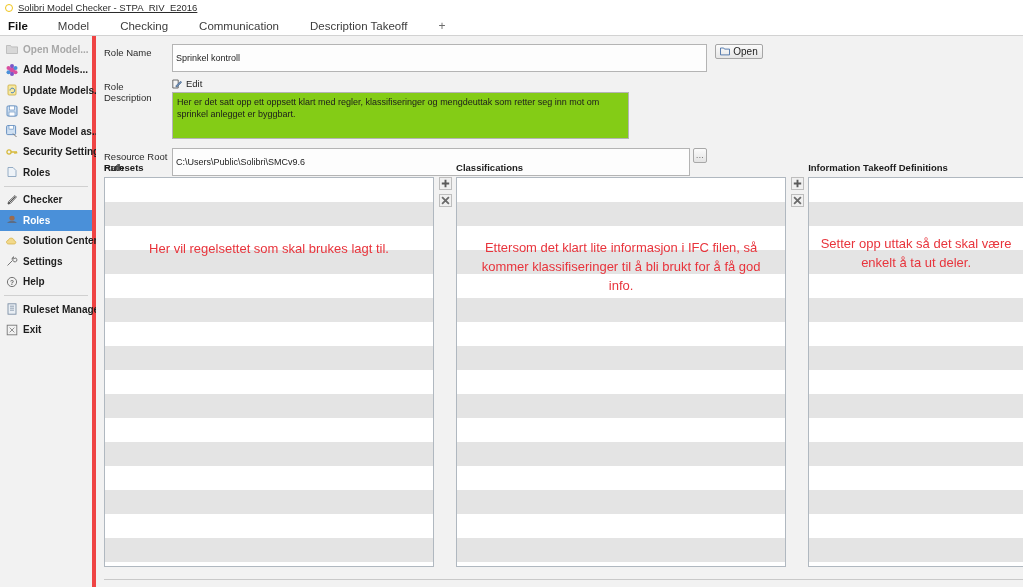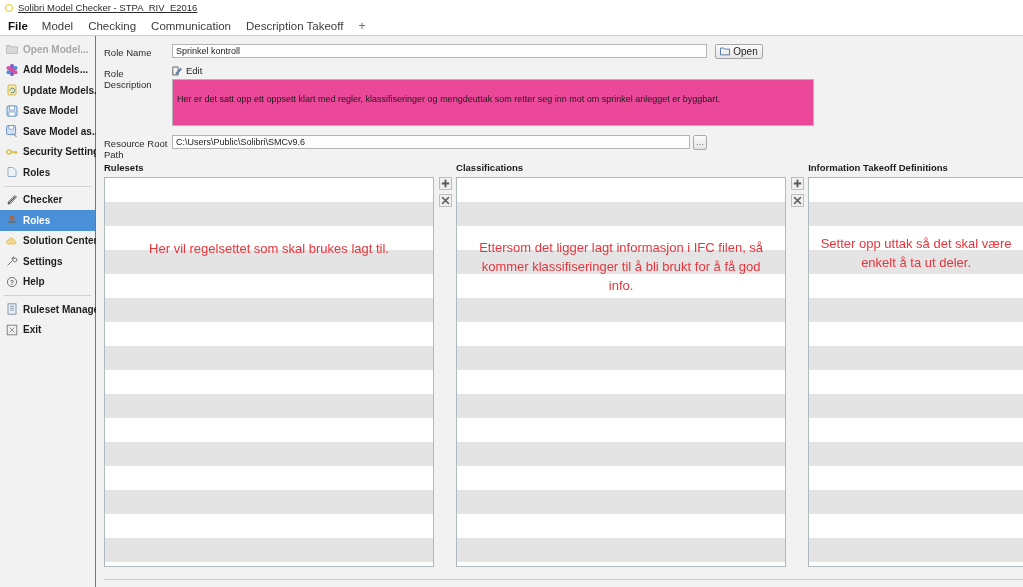--- a/index.html
+++ b/index.html
@@ -41,20 +41,21 @@
 
   
   .menubar {
     height: 20px;
     background: #ffffff;
     display: flex;
     align-items: center;
     padding-left: 8px;
     border-bottom: 1px solid #d2d2d2;
     box-sizing: border-box;
+    gap: 16px;
   }
   .menubar .mi {
     font-size: 11.5px;
     color: #3c3c3c;
     margin-right: 15px;
     white-space: nowrap;
     cursor: default;
   }
   .menubar .mi.first {
     font-weight: bold;
@@ -68,21 +69,21 @@
     display: flex;
     height: 552px;
     box-sizing: border-box;
   }
 
   
   .sidebar {
     width: 96px;
     flex: none;
     background: #f2f2f2;
-    border-right: 1px solid #ef4444;
+    border-right: 4px solid #ef4444;
     box-sizing: border-box;
     padding-top: 3px;
   }
   .side-item {
     height: 20.5px;
     display: flex;
     align-items: center;
     padding-left: 5px;
     font-size: 10px;
     font-weight: bold;
@@ -127,21 +128,21 @@
     margin-bottom: 6px;
   }
   .flabel {
     width: 68px;
     flex: none;
     font-size: 9.5px;
     color: #2b2b2b;
     padding-top: 3px;
   }
   .tinput {
-    height: 14px;
+    height: 28px;
     background: #fdfdfd;
     border: 1px solid #b4b4b4;
     box-sizing: border-box;
     font-size: 9px;
     color: #1c1c1c;
     padding: 1px 3px;
     display: flex;
     align-items: center;
     overflow: hidden;
     white-space: nowrap;
@@ -168,28 +169,28 @@
     display: flex;
     align-items: center;
     font-size: 9.5px;
     color: #1d1d1d;
     margin-bottom: 3px;
     cursor: default;
   }
   .edit-link .ic { margin-right: 4px; display: flex; }
 
   .desc-box {
-    width: 642px;
+    width: 457px;
     height: 47px;
-    background: #ec4899;
+    background: #84cc16;
     border: 1px solid #b4b4b4;
     box-sizing: border-box;
     font-size: 9px;
     color: #1c1c1c;
-    padding: 14px 4px;
+    padding: 4px 4px;
     line-height: 1.3;
     overflow: hidden;
   }
 
   #rrp-input { width: 518px; }
   .dots-btn {
     width: 14px; height: 15px;
     margin-left: 3px;
     background: linear-gradient(#fbfbfb,#e3e3e3);
     border: 1px solid #a8a8a8;
@@ -535,21 +536,21 @@
           <div class="lrow"></div>
           <div class="lrow alt"></div>
           <div class="lrow"></div>
           <div class="lrow alt"></div>
           <div class="lrow"></div>
           <div class="lrow alt"></div>
           <div class="lrow"></div>
           <div class="lrow alt"></div>
           <div class="lrow"></div>
           <div class="lrow alt"></div>
-          <div class="overlay-note" style="top:60px; padding:0 14px; line-height:19px;">Ettersom det ligger lagt informasjon i IFC filen, så kommer klassifiseringer til å bli brukt for å få god info.</div>
+          <div class="overlay-note" style="top:60px; padding:0 14px; line-height:19px;">Ettersom det klart lite informasjon i IFC filen, så kommer klassifiseringer til å bli brukt for å få god info.</div>
         </div>
       </div>
 
       <div class="btncol">
         <div class="sqbtn">
           <svg width="9" height="9" viewBox="0 0 9 9">
               <path d="M4.5 0.8v7.4M0.8 4.5h7.4" stroke="#5b5b5b" stroke-width="1.9"></path>
             </svg>
         </div>
         <div class="sqbtn">

